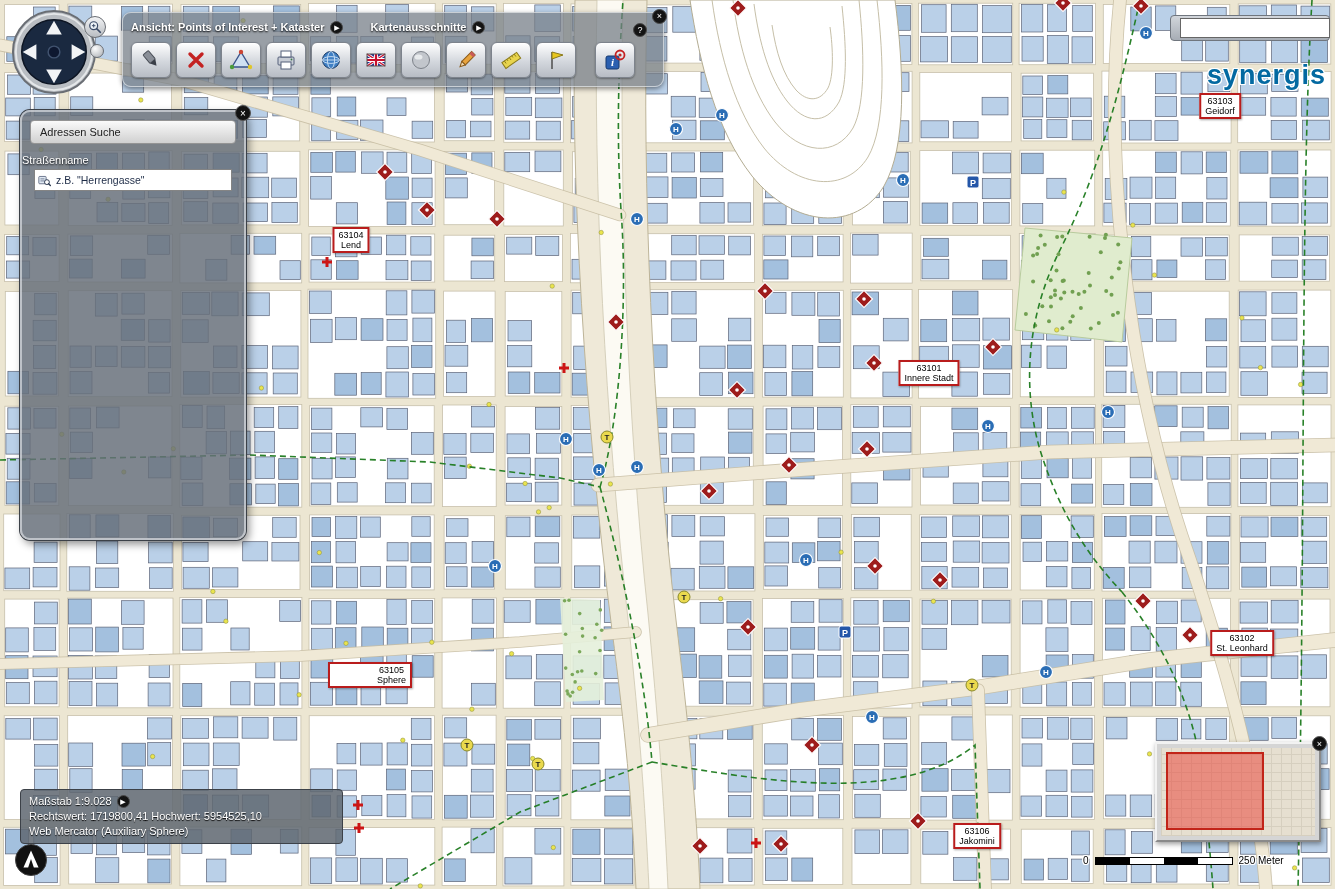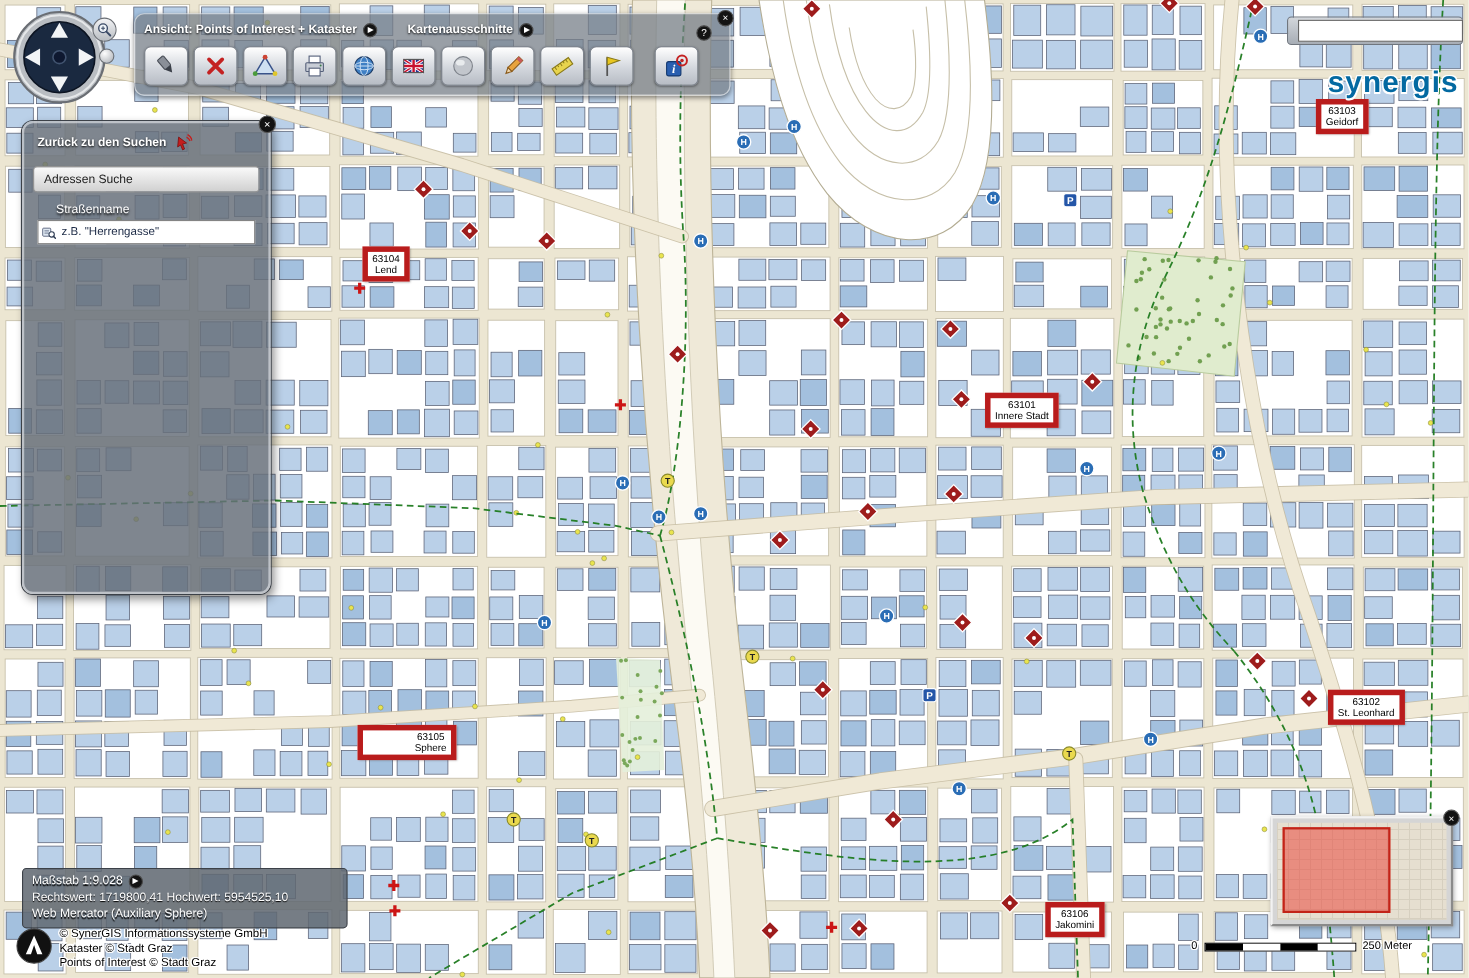--- a/index.html
+++ b/index.html
@@ -1,20 +1,20 @@
 <!DOCTYPE html>
 <html><head>
 <meta charset="utf-8">
 <style>
   html,body{margin:0;padding:0;}
   body{width:1335px;height:889px;overflow:hidden;font-family:"Liberation Sans",sans-serif;}
   #stage{position:relative;width:1335px;height:889px;background:#ece6d2;overflow:hidden;}
   #map-layer{position:absolute;inset:0;z-index:0;cursor:crosshair;}
   #labels-layer{position:absolute;inset:0;z-index:5;pointer-events:none;}
-  .district-label{position:absolute;transform:translate(-50%,-50%);background:#fff;border:5px solid #b91c1c;
+  .district-label{position:absolute;transform:translate(-50%,-50%);background:#fff;border:2px solid #b91c1c;
     padding:1px 4px;font-size:9px;line-height:10px;text-align:center;color:#000;white-space:nowrap;
     box-shadow:1px 1px 2px rgba(0,0,0,.35);}
   .halo{text-shadow:1px 0 0 #fff,-1px 0 0 #fff,0 1px 0 #fff,0 -1px 0 #fff,1px 1px 0 #fff,-1px -1px 0 #fff,1px -1px 0 #fff,-1px 1px 0 #fff;}
 
   
   #compass{position:absolute;left:10px;top:8px;width:88px;height:88px;z-index:20;cursor:pointer;}
   #zoom-window-btn{position:absolute;left:84px;top:16px;width:22px;height:22px;z-index:21;border-radius:50%;
     border:1px solid #6a6e74;background:linear-gradient(#f2f3f5,#b9bdc2);padding:0;cursor:pointer;display:flex;align-items:center;justify-content:center;}
   #zoom-knob{position:absolute;left:90px;top:44px;width:14px;height:14px;z-index:21;border-radius:50%;
     border:1px solid #6a6e74;background:radial-gradient(circle at 35% 30%,#fdfdfd,#a9adb3);padding:0;cursor:pointer;}
@@ -47,28 +47,28 @@
   #left-panel{position:absolute;left:20px;top:110px;width:226px;height:430px;z-index:20;
     background:rgba(103,111,121,.84);border:2px solid rgba(225,228,232,.65);border-radius:10px;
     box-shadow:0 0 0 1px #3c4148,3px 4px 9px rgba(0,0,0,.45);box-sizing:border-box;}
   .panel-close{position:absolute;top:-7px;right:-7px;width:16px;height:16px;border-radius:50%;
     background:#121212;color:#fff;border:1px solid #555;font-size:10px;line-height:13px;padding:0;cursor:pointer;}
   .panel-header{display:flex;align-items:center;gap:6px;padding:9px 12px 4px;color:#fff;font-size:11px;font-weight:bold;
     text-shadow:0 1px 2px #000;}
   .panel-header span{cursor:pointer;}
   .addr-title{margin:8px 8px 0;background:linear-gradient(#fafafa,#d0d0d0);border:1px solid #949494;border-radius:4px;
     padding:5px 9px;font-size:11px;font-weight:normal;color:#222;cursor:pointer;}
-  .field-label{margin:10px 29px 3px;color:#fff;font-size:11px;text-shadow:0 1px 2px #000;}
+  .field-label{margin:10px 0 3px;color:#fff;font-size:11px;text-shadow:0 1px 2px #000;}
   .field-row{margin:0 12px;background:#fff;border:1px solid #848484;height:20px;display:flex;align-items:center;
     gap:3px;padding:0 3px;}
   .field-row input{border:none;outline:none;flex:1;font-size:10.5px;color:#16233a;background:transparent;min-width:0;}
   .field-row input::placeholder{color:#1d2b46;opacity:1;}
 
   
-  #status-box{position:absolute;left:20px;top:789px;width:296px;z-index:20;background:rgba(96,104,113,.86);
+  #status-box{position:absolute;left:20px;top:789px;width:323px;z-index:20;background:rgba(96,104,113,.86);
     border:1px solid #3c4148;border-radius:4px;padding:4px 8px;box-sizing:border-box;color:#fff;font-size:11px;
     line-height:15px;text-shadow:0 1px 1px #000;}
   .status-line{display:flex;align-items:center;gap:5px;white-space:nowrap;}
 
   
   #copyright{position:absolute;left:14px;top:843px;z-index:19;display:flex;gap:6px;align-items:flex-start;}
   #copyright .lines{font-size:10.5px;color:#000;line-height:13px;}
 
   
   #scalebar{position:absolute;left:1083px;top:855px;z-index:19;display:flex;align-items:center;gap:6px;
@@ -1663,28 +1663,20 @@
     <svg viewBox="0 0 16 16" width="15" height="15">
       <circle cx="6.5" cy="6.5" r="4.3" fill="#f4f7fa" stroke="#2d3b52" stroke-width="1.5"></circle>
       <path d="M10 10 L14.2 14.2" stroke="#2d3b52" stroke-width="2.2" stroke-linecap="round"></path>
     </svg>
     <input type="text" value="" style="">
   </div>
   <div id="logo" class="halo">synergis</div>
 
   <div id="left-panel">
     <button class="panel-close">×</button>
-    <div class="panel-header">
-      <span>Zurück zu den Suchen</span>
-      <svg viewBox="0 0 20 20" width="18" height="18">
-        <path d="M6,4 L14,10 L10,11 L12,16 L10,17 L8,12 L5,14 Z" fill="#c41e1e" stroke="#7a0e0e" stroke-width="0.8"></path>
-        <path d="M14,4 C16,5 17,6 17.5,8" fill="none" stroke="#c41e1e" stroke-width="1.4"></path>
-        <path d="M15,1.5 C17.8,3 19,5 19.4,7.6" fill="none" stroke="#c41e1e" stroke-width="1.4"></path>
-      </svg>
-    </div>
     <div class="addr-title">Adressen Suche</div>
     <div class="field-label">Straßenname</div>
     <div class="field-row">
       <svg viewBox="0 0 16 16" width="13" height="13">
         <rect x="1" y="3" width="9" height="9" rx="1" fill="#dfe8f2" stroke="#55607a" stroke-width="1"></rect>
         <path d="M3 6 H8 M3 8.5 H8" stroke="#55607a" stroke-width="0.9"></path>
         <circle cx="11" cy="10" r="3" fill="#fff" stroke="#2d3b52" stroke-width="1.2"></circle>
         <path d="M13 12 L15.2 14.2" stroke="#2d3b52" stroke-width="1.6" stroke-linecap="round"></path>
       </svg>
       <input type="text" placeholder="z.B. &quot;Herrengasse&quot;" style="">
@@ -1698,25 +1690,20 @@
     </div>
     <div class="status-line">Rechtswert: 1719800,41 Hochwert: 5954525,10</div>
     <div class="status-line">Web Mercator (Auxiliary Sphere)</div>
   </div>
 
   <div id="copyright">
     <svg viewBox="0 0 36 36" width="34" height="34">
       <circle cx="18" cy="18" r="16.5" fill="#111" stroke="#444" stroke-width="1"></circle>
       <path d="M10,26 L18,8 L26,26 L21,26 L18,17 L15,26 Z" fill="#fff"></path>
     </svg>
-    <div class="lines">
-      <div class="halo">© SynerGIS Informationssysteme GmbH</div>
-      <div class="halo">Kataster © Stadt Graz</div>
-      <div class="halo">Points of Interest © Stadt Graz</div>
-    </div>
   </div>
 
   <div id="scalebar">
     <span class="halo">0</span>
     <div class="bar">
         <div></div>
         <div></div>
         <div></div>
         <div></div>
       </div>

